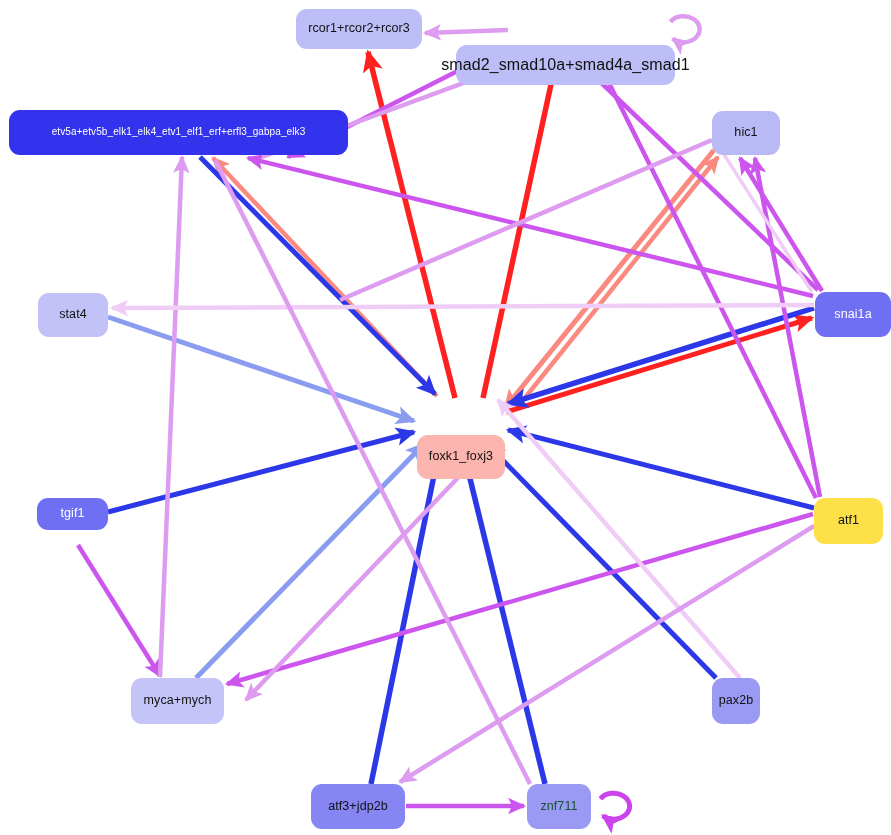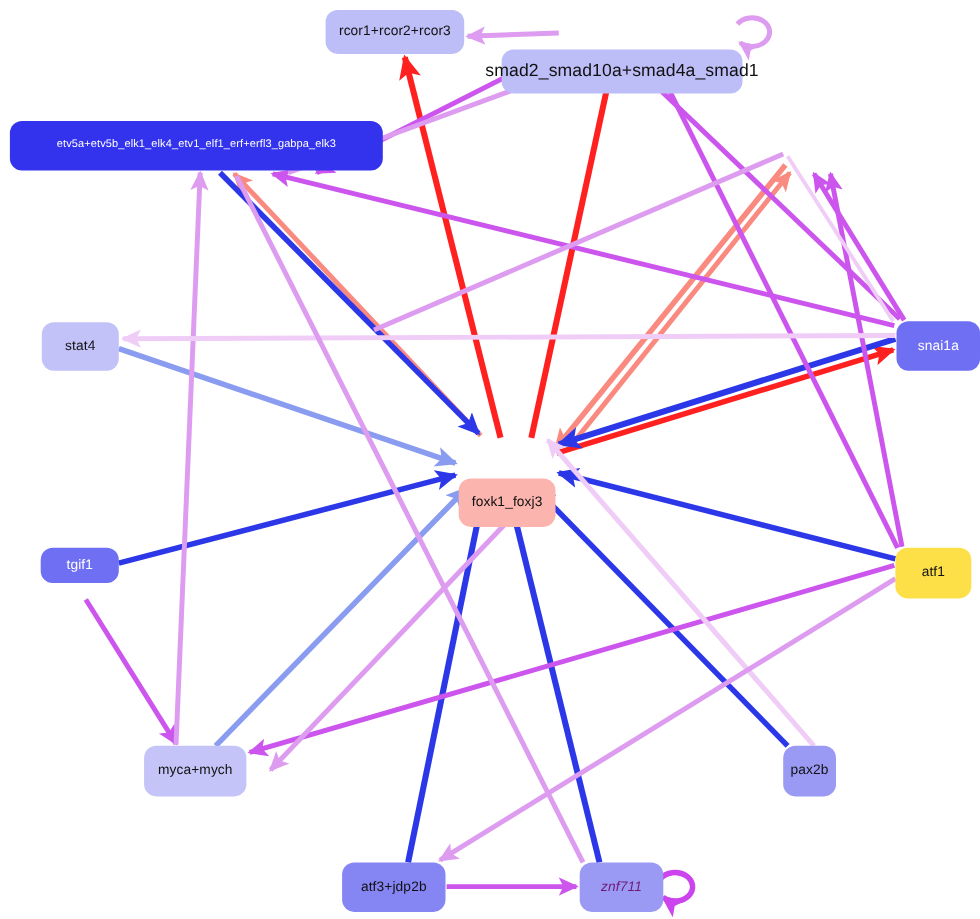--- a/index.html
+++ b/index.html
@@ -125,20 +125,23 @@
   <div id="node-layer">
       <div class="node" style="left: 296px; top: 9px; width: 126px; height: 40px; background: rgb(189, 189, 247); color: rgb(17, 17, 17); font-size: 12.5px;">
         <span class="node-label">rcor1+rcor2+rcor3</span>
       </div>
       <div class="node" style="left: 456px; top: 9px; width: 219px; height: 40px; background: rgb(189, 189, 247); color: rgb(17, 17, 17); font-size: 16px; margin-top: 36px;">
         <span class="node-label">smad2_smad10a+smad4a_smad1</span>
       </div>
       <div class="node" style="left: 9px; top: 110px; width: 339px; height: 45px; background: rgb(51, 51, 238); color: rgb(255, 255, 255); font-size: 10px;">
         <span class="node-label">etv5a+etv5b_elk1_elk4_etv1_elf1_erf+erfl3_gabpa_elk3</span>
       </div>
+      <div class="node" style="left: 712px; top: 111px; width: 68px; height: 44px; background: rgb(185, 185, 246); color: rgb(17, 17, 17); font-size: 12.5px;">
+        <span class="node-label">hic1</span>
+      </div>
       <div class="node" style="left: 38px; top: 293px; width: 70px; height: 44px; background: rgb(194, 194, 248); color: rgb(17, 17, 17); font-size: 12.5px; text-align: center;">
         <span class="node-label">stat4</span>
       </div>
       <div class="node" style="left: 815px; top: 292px; width: 76px; height: 45px; background: rgb(111, 111, 243); color: rgb(255, 255, 255); font-size: 12.5px;">
         <span class="node-label">snai1a</span>
       </div>
       <div class="node" style="left: 417px; top: 397px; width: 88px; height: 44px; background: rgb(251, 180, 174); color: rgb(17, 17, 17); font-size: 12.5px; margin-top: 38px;">
         <span class="node-label">foxk1_foxj3</span>
       </div>
       <div class="node" style="left: 37px; top: 498px; width: 71px; height: 32px; background: rgb(111, 111, 243); color: rgb(255, 255, 255); font-size: 12.5px;">
@@ -149,17 +152,17 @@
       </div>
       <div class="node" style="left: 131px; top: 678px; width: 93px; height: 46px; background: rgb(196, 196, 248); color: rgb(17, 17, 17); font-size: 12.5px;">
         <span class="node-label">myca+mych</span>
       </div>
       <div class="node" style="left: 712px; top: 678px; width: 48px; height: 46px; background: rgb(154, 154, 245); color: rgb(17, 17, 17); font-size: 12.5px;">
         <span class="node-label">pax2b</span>
       </div>
       <div class="node" style="left: 311px; top: 784px; width: 94px; height: 45px; background: rgb(133, 133, 244); color: rgb(17, 17, 17); font-size: 12.5px;">
         <span class="node-label">atf3+jdp2b</span>
       </div>
-      <div class="node" style="left: 527px; top: 784px; width: 76px; height: 45px; background: rgb(154, 154, 245); color: #701a75; font-size: 12.5px; font-style: italic;">
+      <div class="node" style="left: 527px; top: 784px; width: 64px; height: 45px; background: rgb(154, 154, 245); color: #14532d; font-size: 12.5px;">
         <span class="node-label">znf711</span>
       </div>
     </div>
 </div>
 
 </body></html>

